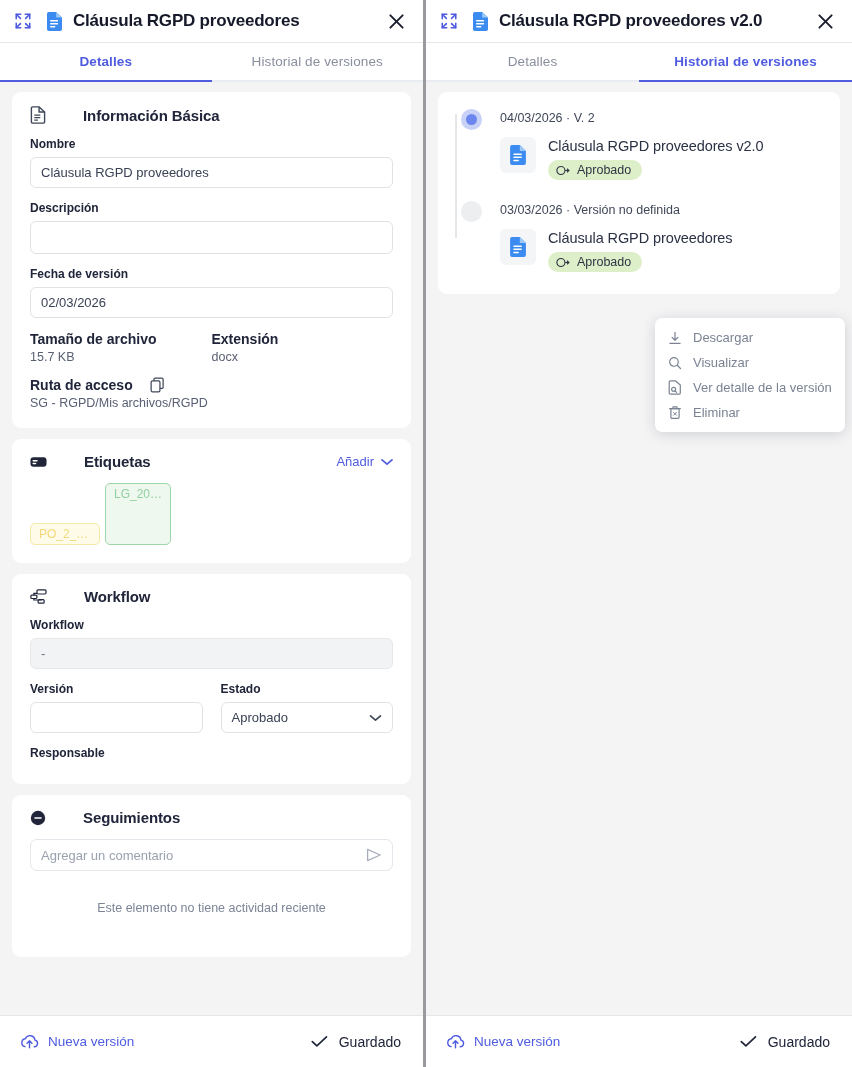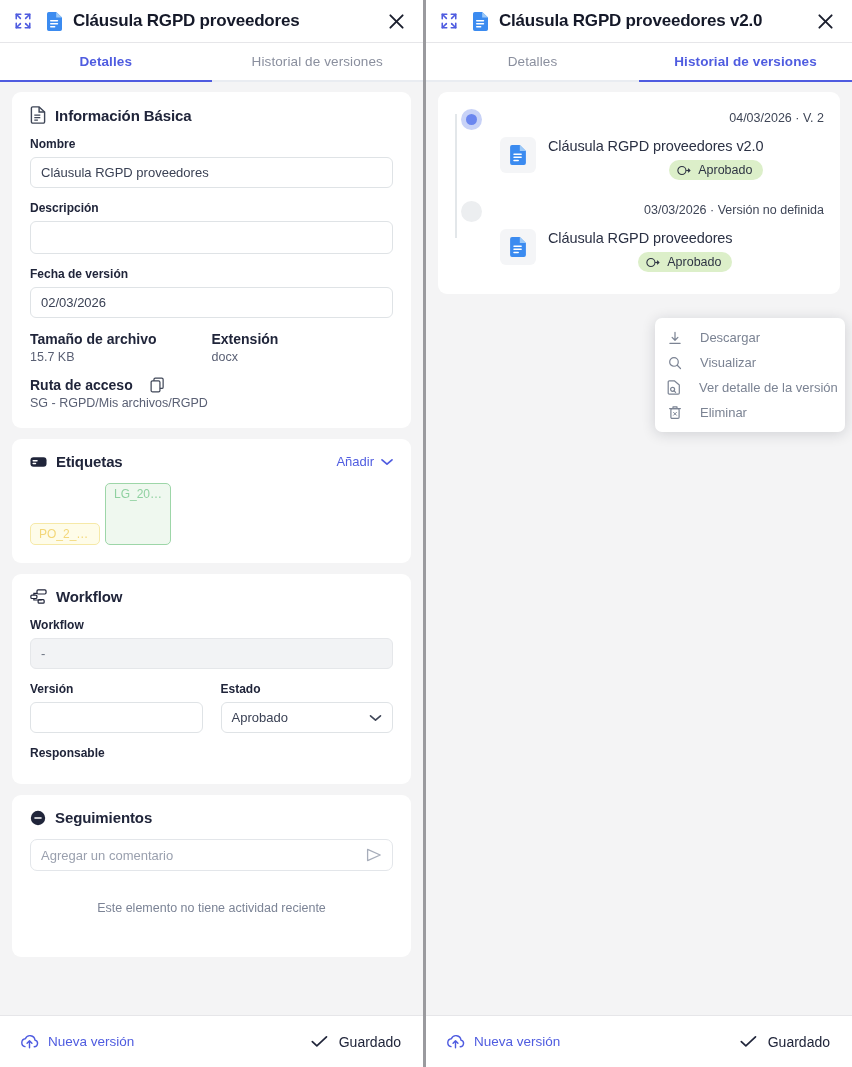--- a/index.html
+++ b/index.html
@@ -35,27 +35,27 @@
   .tabs { height: 39px; background: #ffffff; display: flex; flex: 0 0 39px; }
   .tab {
     flex: 1 1 50%; display: flex; align-items: center; justify-content: center;
     font-size: 13.5px; color: #8a8f9e; border-bottom: 2px solid #e9ecf1;
     cursor: pointer; letter-spacing: 0.1px;
   }
   .tab.active { color: #4f5ce0; font-weight: bold; border-bottom: 2.5px solid #4f5ce0; }
 
   
   .p-body { flex: 1 1 auto; overflow: hidden; background: #f4f4f5; padding: 10px 12px 0 12px; }
-  .panel-right .p-body { padding: 10px 12px 0 12px; text-align: right; }
+  .panel-right .p-body { padding: 10px 12px 0 12px; }
 
   
   .card { background: #ffffff; border-radius: 9px; padding: 14px 18px 18px 18px; margin-bottom: 11px; }
   .card-head { display: flex; align-items: center; margin-bottom: 13px; }
   .card-head .ic { margin-right: 9px; display: flex; }
-  .card-title { font-size: 15px; font-weight: bold; color: #20253a; letter-spacing: -0.1px; }
+  .card-title { font-size: 15px; font-weight: bold; color: #20253a; letter-spacing: -0.1px; margin-left: 28px; }
   .card-head .grow { flex: 1 1 auto; }
   .add-link { font-size: 13px; color: #4f5ce0; display: flex; align-items: center; gap: 7px; cursor: pointer; }
 
   
   .fld-label { font-size: 12px; font-weight: bold; color: #20253a; margin-bottom: 6px; }
   .fld-input {
     height: 31px; border: 1px solid #dfe3e6; border-radius: 6px; background: #fff;
     display: flex; align-items: center; padding: 0 10px;
     font-size: 13px; color: #3a4154; margin-bottom: 13px;
   }
@@ -122,21 +122,21 @@
     display: inline-flex; align-items: center; gap: 7px; background: #dcefc9;
     color: #2e3443; font-size: 12.5px; border-radius: 11px; padding: 3px 11px 3px 8px;
   }
 
   
   .ctx-menu {
     position: absolute; left: 655px; top: 318px; width: 190px; background: #ffffff;
     border-radius: 7px; box-shadow: 0 2px 14px rgba(20,25,45,0.16); padding: 7px 0; z-index: 30;
   }
   .ctx-item {
-    display: flex; align-items: flex-end; gap: 18px; padding: 5px 12px;
+    display: flex; align-items: flex-end; gap: 11px; padding: 5px 12px;
     font-size: 13px; color: #7b8393; cursor: pointer; white-space: nowrap;
   }
   .ctx-item .ic { display: flex; width: 15px; justify-content: center; }
 
   svg { display: block; }
 </style>
 </head>
 <body>
 
 <div class="stage">

